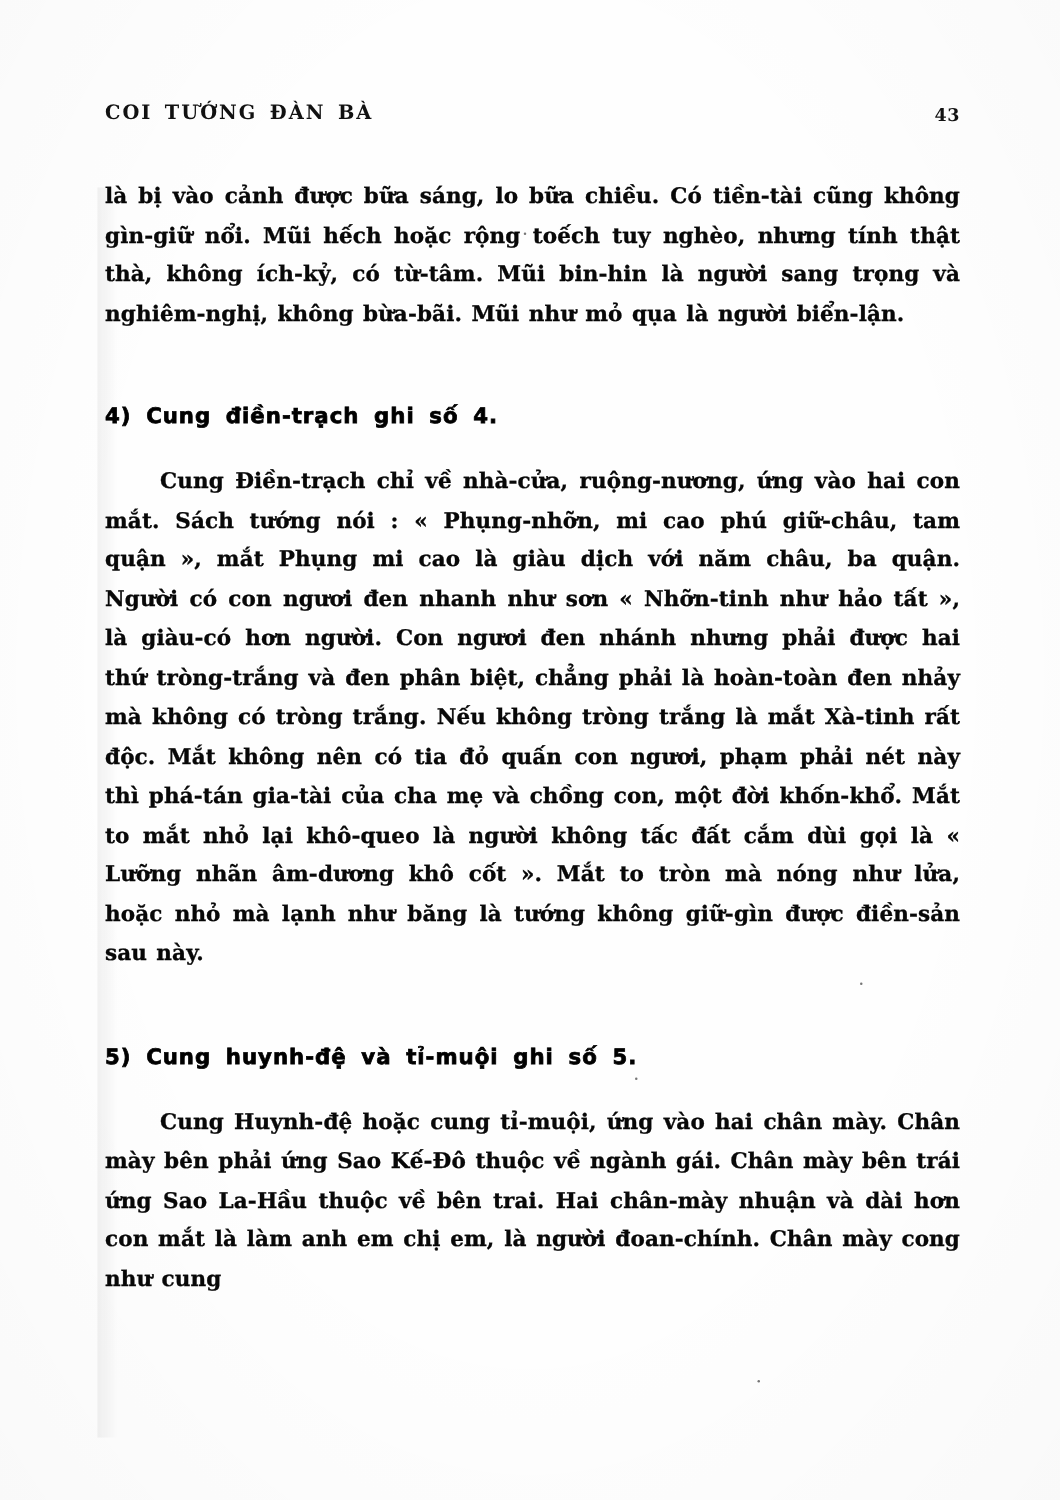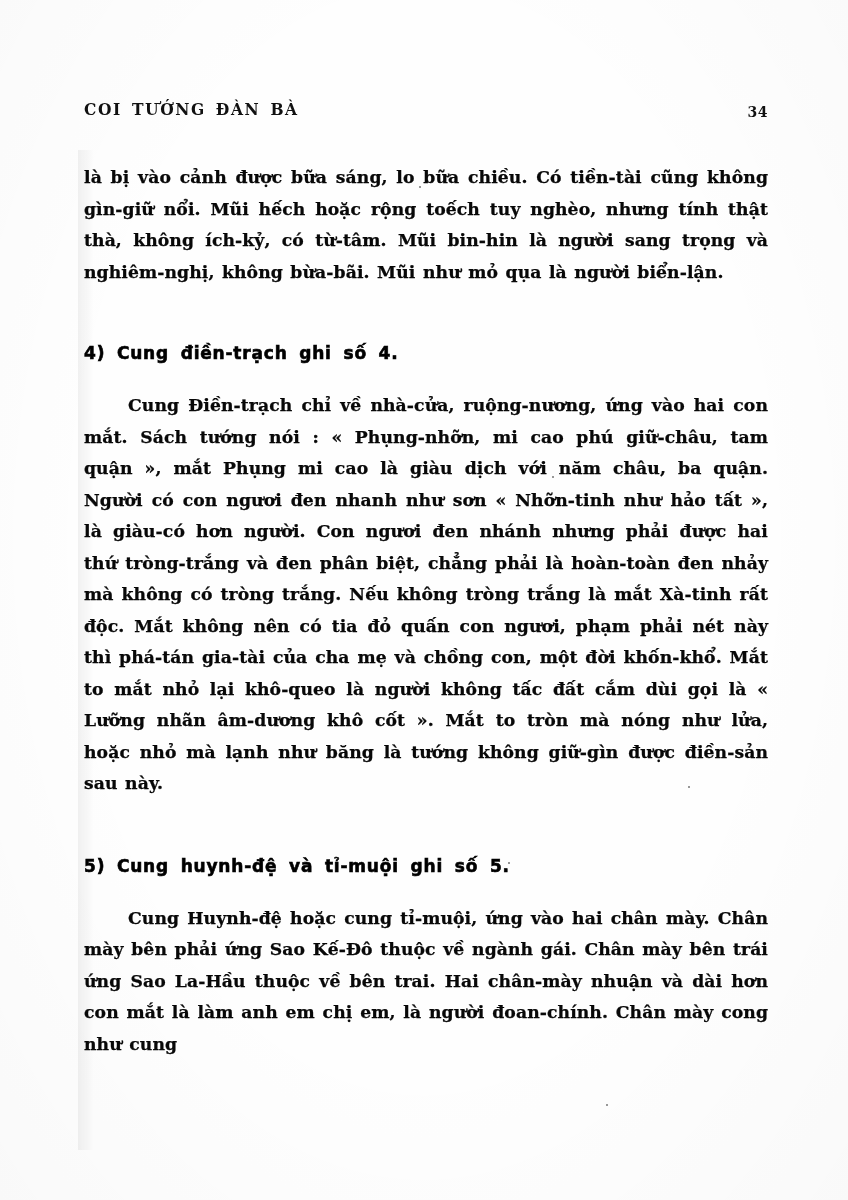--- a/index.html
+++ b/index.html
@@ -33,21 +33,21 @@
     position: absolute;
     inset: 0;
     background:
       radial-gradient(ellipse at 50% 45%, rgba(255,255,255,0) 55%, rgba(0,0,0,0.018) 100%);
     pointer-events: none;
   }
 
   .content {
     position: absolute;
     left: 84px;
-    top: 100px;
+    top: 80px;
     width: 684px;
   }
 
   
   .running-head {
     display: flex;
     align-items: baseline;
     justify-content: space-between;
     height: 34px;
   }
@@ -133,21 +133,21 @@
 <body>
 
 <div class="page">
 
   <div class="paper-tone"></div>
 
   <div class="content">
 
     <div class="running-head">
       <div class="running-title">COI TƯỚNG ĐÀN BÀ</div>
-      <div class="page-number">34</div>
+      <div class="page-number">43</div>
     </div>
 
     <p class="para block-1">là bị vào cảnh được bữa sáng, lo bữa chiều. Có tiền-tài cũng không gìn-giữ nổi. Mũi hếch hoặc rộng toếch tuy nghèo, nhưng tính thật thà, không ích-kỷ, có từ-tâm. Mũi bin-hin là người sang trọng và nghiêm-nghị, không bừa-bãi. Mũi như mỏ qụa là người biển-lận.</p>
 
     <h2 class="heading heading-4">4) Cung điền-trạch ghi số 4.</h2>
 
     <p class="para indent block-2">Cung Điền-trạch chỉ về nhà-cửa, ruộng-nương, ứng vào hai con mắt. Sách tướng nói : « Phụng-nhỡn, mi cao phú giữ-châu, tam quận », mắt Phụng mi cao là giàu dịch với năm châu, ba quận. Người có con ngươi đen nhanh như sơn « Nhỡn-tinh như hảo tất », là giàu-có hơn người. Con ngươi đen nhánh nhưng phải được hai thứ tròng-trắng và đen phân biệt, chẳng phải là hoàn-toàn đen nhảy mà không có tròng trắng. Nếu không tròng trắng là mắt Xà-tinh rất độc. Mắt không nên có tia đỏ quấn con ngươi, phạm phải nét này thì phá-tán gia-tài của cha mẹ và chồng con, một đời khốn-khổ. Mắt to mắt nhỏ lại khô-queo là người không tấc đất cắm dùi gọi là « Lưỡng nhãn âm-dương khô cốt ». Mắt to tròn mà nóng như lửa, hoặc nhỏ mà lạnh như băng là tướng không giữ-gìn được điền-sản sau này.</p>
 
     <h2 class="heading heading-5">5) Cung huynh-đệ và tỉ-muội ghi số 5.</h2>
 

